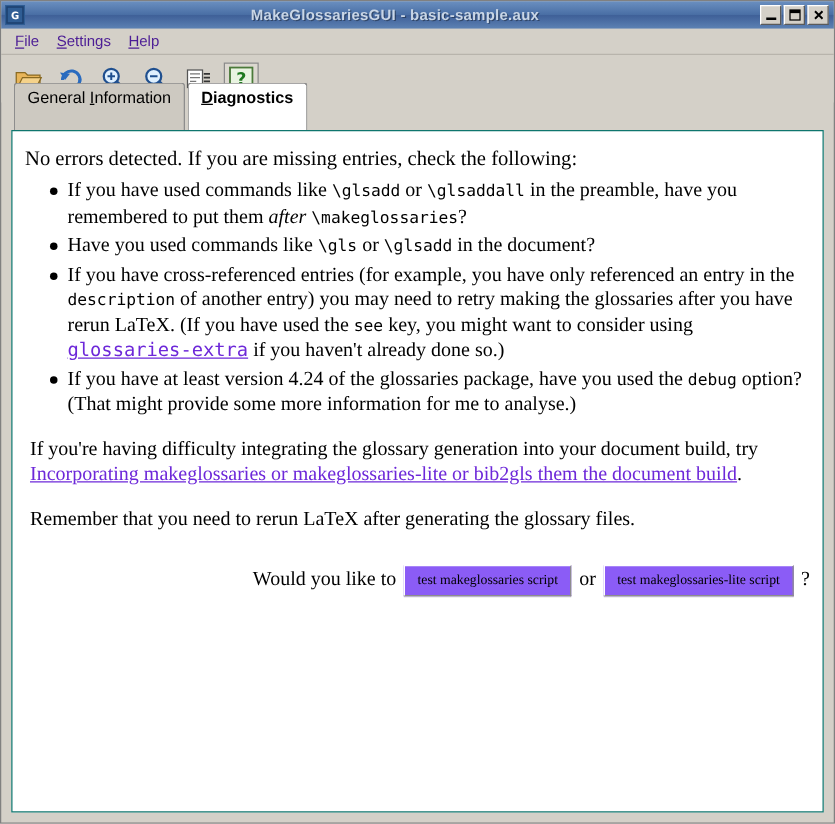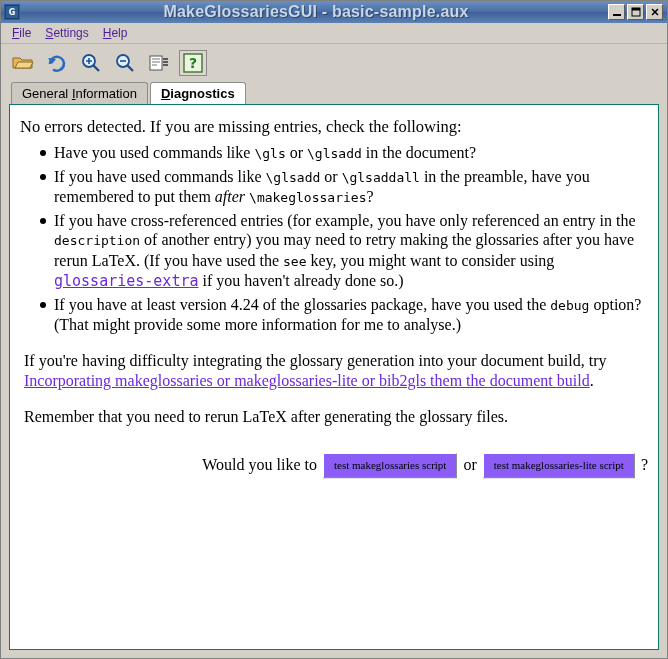--- a/index.html
+++ b/index.html
@@ -46,21 +46,21 @@
     font-size: 8px;
     font-weight: bold;
     font-family: "DejaVu Sans", sans-serif;
     box-sizing: border-box;
     border: 1px solid #2f5d94;
   }
   .title-text {
     flex: 1 1 auto;
     text-align: center;
     color: #c9d6e6;
-    font-size: 16px;
+    font-size: 12px;
     font-weight: bold;
     letter-spacing: 0.2px;
     text-shadow: 1px 1px 0 rgba(0,0,0,0.35);
     white-space: nowrap;
     overflow: hidden;
   }
   .title-buttons {
     display: flex;
     gap: 2px;
     margin-right: 2px;
@@ -133,21 +133,21 @@
     font-size: 13px;
     padding: 3px 10px 3px 10px;
     border: 1px solid #8d8d8d;
     border-bottom: none;
     border-radius: 3px 3px 0 0;
     background: #cdc9c1;
     color: #000;
     line-height: 15px;
     margin-right: 2px;
     box-sizing: border-box;
-    height: 22px;
+    height: 38px;
   }
   .tab.active {
     background: #ffffff;
     border-color: #8d8d8d;
     position: relative;
     top: 0px;
     font-weight: bold;
   }
   .tab u { text-decoration: underline; }
   
@@ -312,24 +312,24 @@
     <div class="tab">General <u>I</u>nformation</div>
     <div class="tab active"><u>D</u>iagnostics</div>
   </div>
 
   <div class="content">
 
     <div class="lead">No errors detected. If you are missing entries, check the following:</div>
 
     <ul class="bullets">
       <li>
-        <span>Have you used commands like </span><code>\gls</code><span> or </span><code>\glsadd</code><span> in the document?</span>
+        <span>If you have used commands like </span><code>\glsadd</code><span> or </span><code>\glsaddall</code><span> in the preamble, have you remembered to put them </span><em>after</em><span> </span><code>\makeglossaries</code><span>?</span>
       </li>
       <li>
-        <span>If you have used commands like </span><code>\glsadd</code><span> or </span><code>\glsaddall</code><span> in the preamble, have you remembered to put them </span><em>after</em><span> </span><code>\makeglossaries</code><span>?</span>
+        <span>Have you used commands like </span><code>\gls</code><span> or </span><code>\glsadd</code><span> in the document?</span>
       </li>
       <li>
         <span>If you have cross-referenced entries (for example, you have only referenced an entry in the </span><code>description</code><span> of another entry) you may need to retry making the glossaries after you have rerun LaTeX. (If you have used the </span><code>see</code><span> key, you might want to consider using </span><a class="link mono" style="font-size:15px;">glossaries-extra</a><span> if you haven't already done so.)</span>
       </li>
       <li>
         <span>If you have at least version 4.24 of the glossaries package, have you used the </span><code>debug</code><span> option? (That might provide some more information for me to analyse.)</span>
       </li>
     </ul>
 
     <div class="para">

